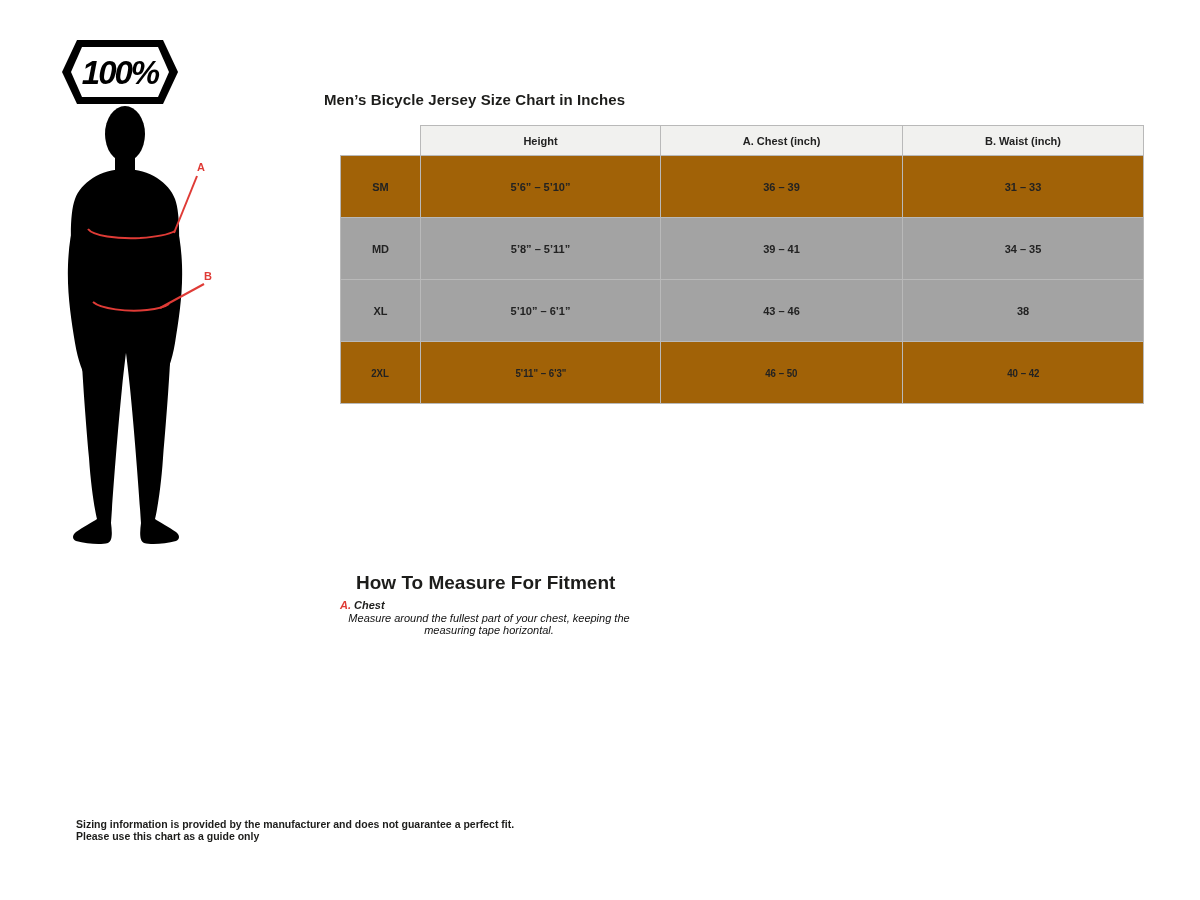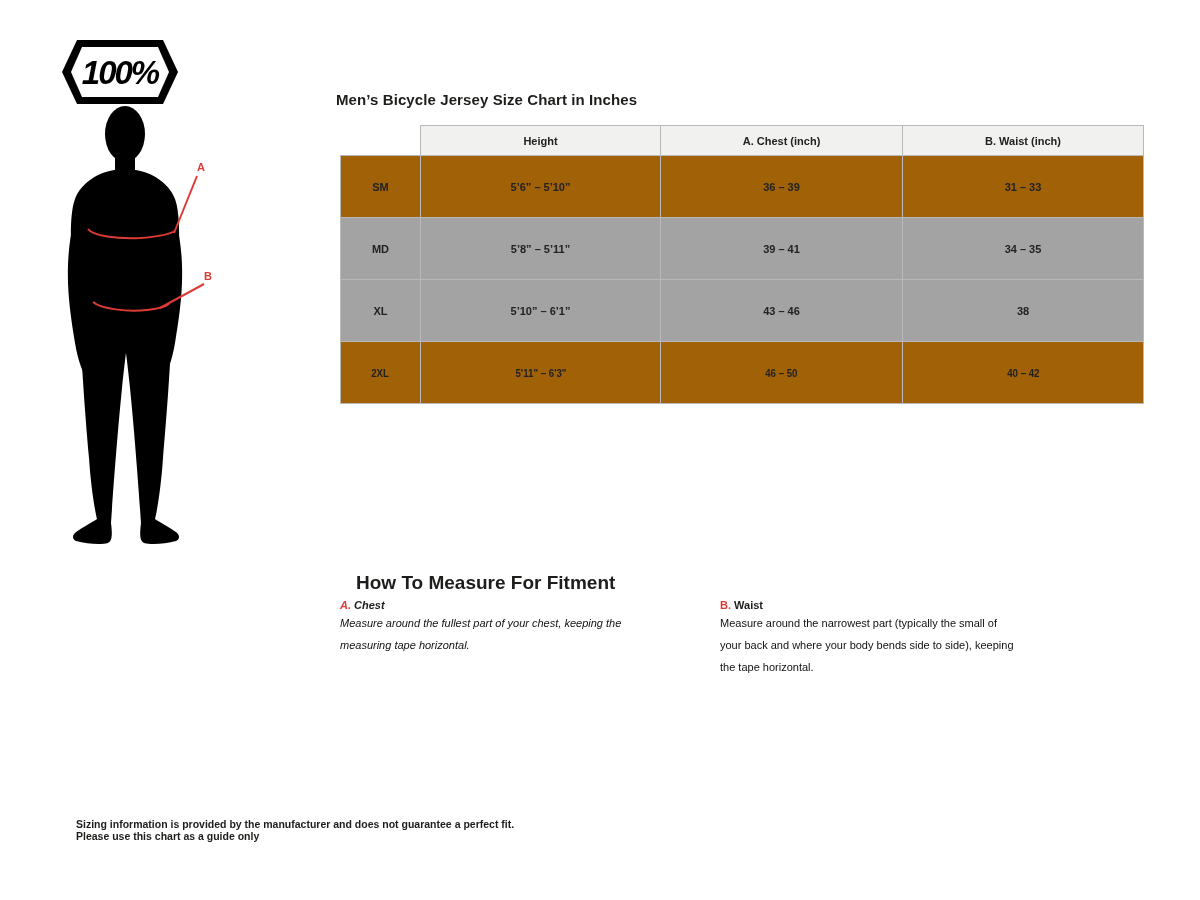--- a/index.html
+++ b/index.html
@@ -7,21 +7,21 @@
   body { font-family:"Liberation Sans","DejaVu Sans",sans-serif; color:#1d1d1b; }
   .canvas { position:relative; width:1200px; height:900px; background:#fff; overflow:hidden; }
 
   
   .logo { position:absolute; left:60px; top:38px; width:120px; height:68px; }
 
   
   .diagram { position:absolute; left:55px; top:103px; width:170px; height:450px; }
 
   
-  .page-title { position:absolute; left:336px; top:91px; font-size:15px; font-weight:700; letter-spacing:0.1px; }
+  .page-title { position:absolute; left:324px; top:91px; font-size:15px; font-weight:700; letter-spacing:0.1px; }
 
   
   .table-wrap { position:absolute; left:340px; top:125px;border-radius:32px; }
   table.size-chart { border-collapse:collapse; table-layout:fixed; width:803px; }
   table.size-chart col.c0 { width:80px; }
   table.size-chart col.c1 { width:240px; }
   table.size-chart col.c2 { width:242px; }
   table.size-chart col.c3 { width:241px; }
   table.size-chart th, table.size-chart td {
     border:1px solid #b9b9b9; text-align:center; vertical-align:middle;
@@ -33,21 +33,21 @@
   table.size-chart tr.shade td { background:#a16207; }
   table.size-chart tr.alt-font td span { display:inline-block; transform:scaleX(0.88); }
 
   
   .measure-heading { position:absolute; left:340px; top:572px; font-size:19px; font-weight:700;margin-left:16px; }
   .measure-col { position:absolute; top:598px; width:298px; }
   .measure-col.a { left:340px;font-style:italic; }
   .measure-col.b { left:720px; }
   .measure-label { font-size:11px; font-weight:700; line-height:14px; }
   .measure-label .letter { color:#df3b36; }
-  .measure-text { font-size:11px; line-height:22px; font-weight:400; color:#111; }
+  .measure-text { font-size:11px; line-height:12px; font-weight:400; color:#111;text-align:center; }
 
   
   .disclaimer { position:absolute; left:76px; top:818px; font-size:10.5px; font-weight:700; line-height:12px; }
 </style>
 </head>
 <body>
 
 <div class="canvas">
 
   <svg class="logo" viewBox="0 0 120 68" aria-hidden="true">
@@ -126,26 +126,19 @@
   <div class="measure-heading">How To Measure For Fitment</div>
 
   <div class="measure-col a">
     <div class="measure-label">
       <span class="letter">A.</span>
       <span>Chest</span>
     </div>
     <div class="measure-text">Measure around the fullest part of your chest, keeping the measuring tape horizontal.</div>
   </div>
 
-  <div class="measure-col b">
-    <div class="measure-label">
-      <span class="letter">B.</span>
-      <span>Waist</span>
-    </div>
-    <div class="measure-text">Measure around the narrowest part (typically the small of your back and where your body bends side to side), keeping the tape horizontal.</div>
-  </div>
 
   <div class="disclaimer">
     <div>Sizing information is provided by the manufacturer and does not guarantee a perfect fit.</div>
     <div>Please use this chart as a guide only</div>
   </div>
 
 </div>
 
 </body></html>

